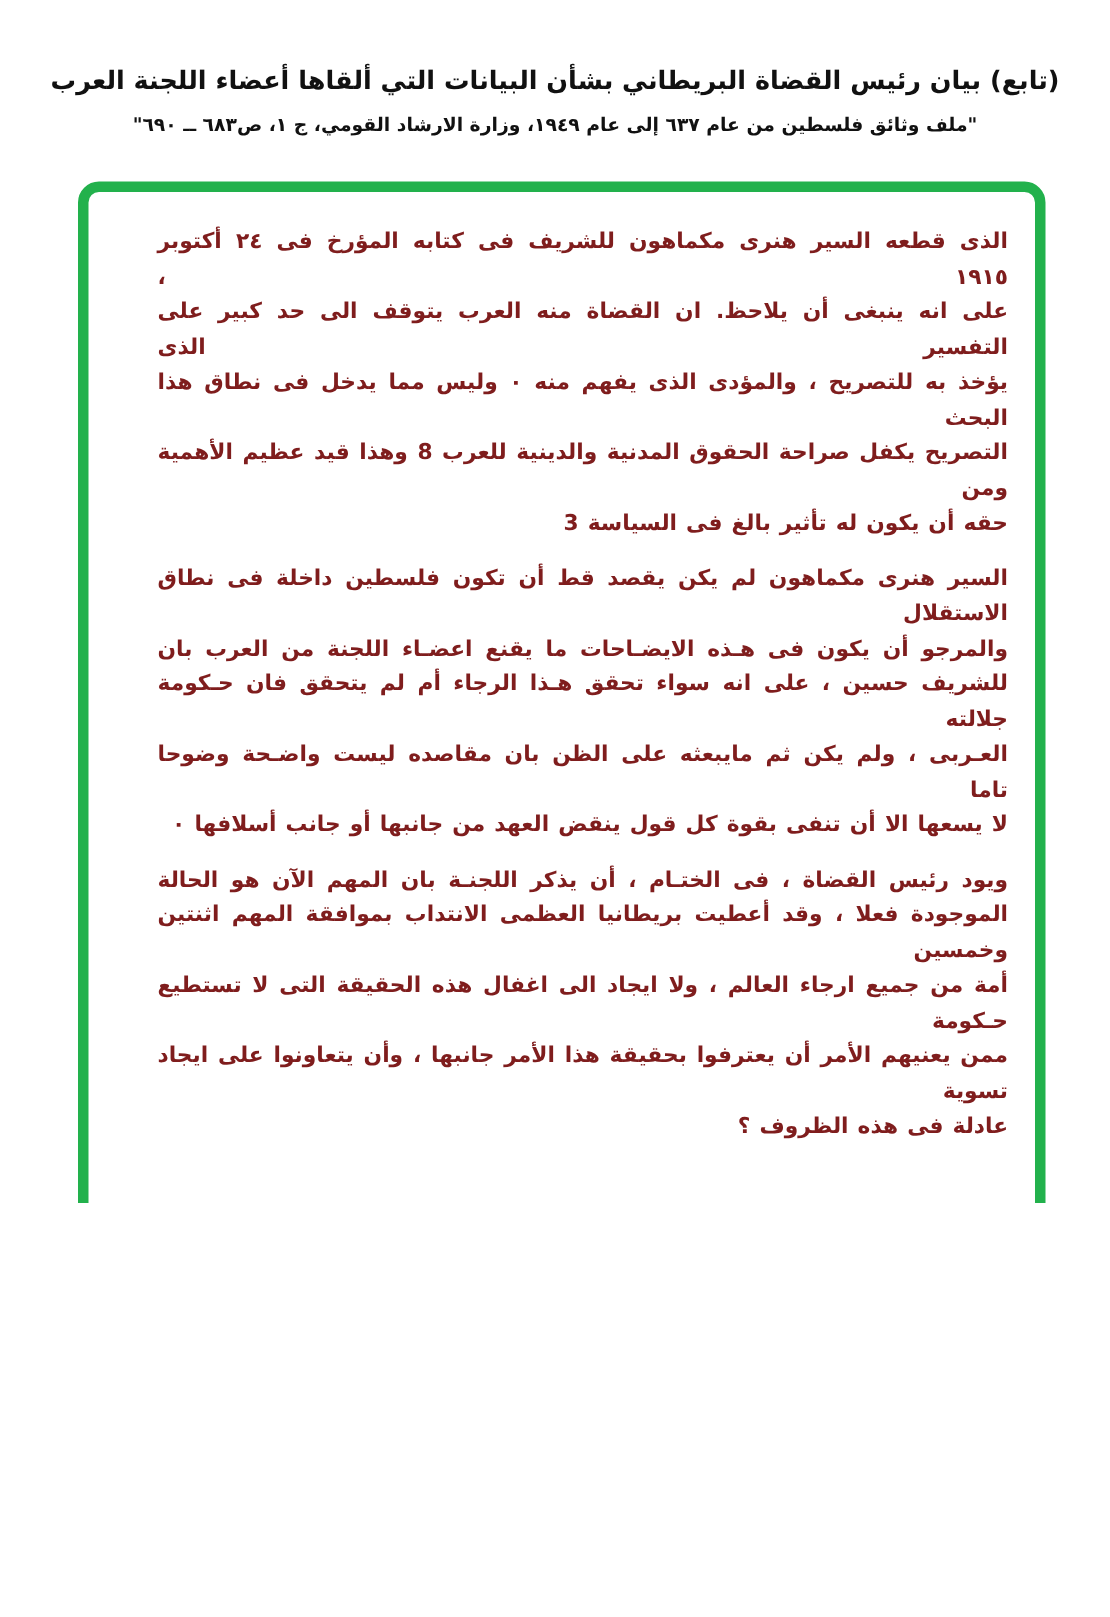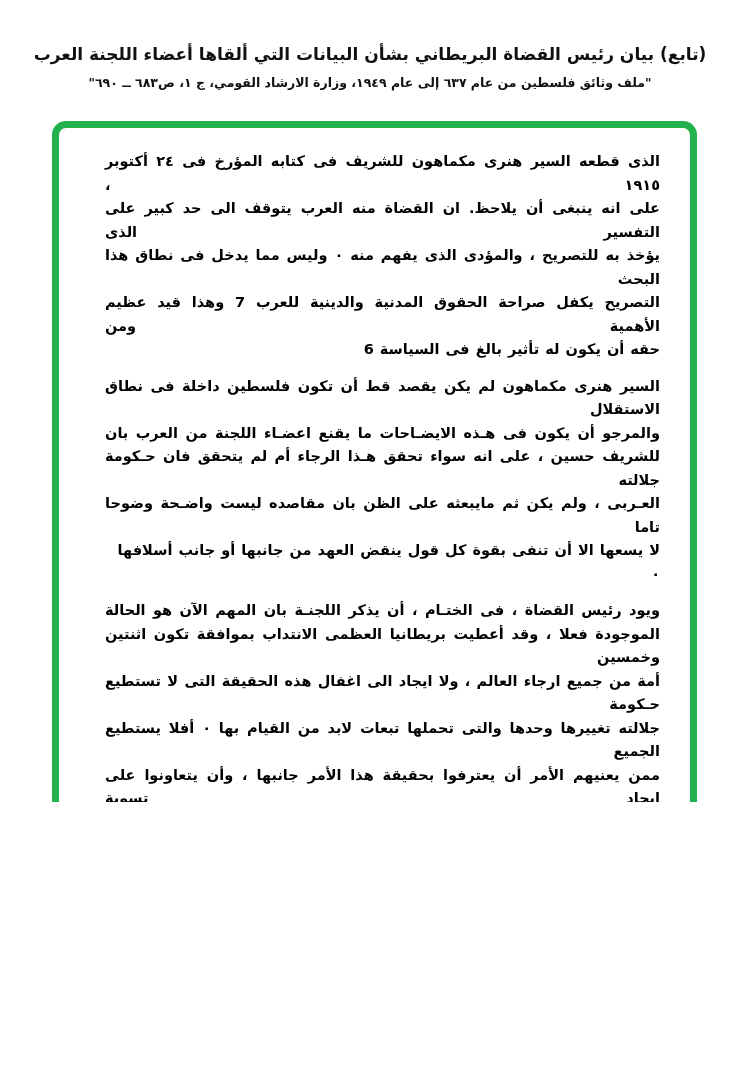--- a/index.html
+++ b/index.html
@@ -54,25 +54,25 @@
     position: absolute;
     left: 46px;   
     right: 0;
     top: 0;
     box-sizing: border-box;
     width: 585px;
     padding: 22px 18px 0 0;
     direction: rtl;
   }
   .para {
-    margin: 0 12px 13px 0;
+    margin: 0 0 13px 0;
     font-size: 14.5px;
     font-weight: 700;
     line-height: 23.5px;
-    color: #000000;
+    color: #7f1d1d;
   }
   .para .line {
     text-align: justify;
     text-align-last: justify;
     word-spacing: 1px;
   }
   .para .line.last {
     text-align: right;
     text-align-last: right;
   }
@@ -102,35 +102,34 @@
     <div class="header-source">"ملف وثائق فلسطين من عام ٦٣٧ إلى عام ١٩٤٩، وزارة الارشاد القومي، ج ١، ص٦٨٣ ــ ٦٩٠"</div>
   </div>
 
   <div class="content-frame">
     <div class="document-body">
 
     <div class="para">
           <div class="line">الذى قطعه السير هنرى مكماهون للشريف فى كتابه المؤرخ فى ٢٤ أكتوبر ١٩١٥ ،</div>
           <div class="line">على انه ينبغى أن يلاحظ. ان القضاة منه العرب يتوقف الى حد كبير على التفسير الذى</div>
           <div class="line">يؤخذ به للتصريح ، والمؤدى الذى يفهم منه ٠ وليس مما يدخل فى نطاق هذا البحث</div>
-          <div class="line">التصريح يكفل صراحة الحقوق المدنية والدينية للعرب 7 وهذا قيد عظيم الأهمية ومن</div>
-          <div class="line last">حقه أن يكون له تأثير بالغ فى السياسة 6</div>
+          <div class="line">التصريح يكفل صراحة الحقوق المدنية والدينية للعرب 8 وهذا قيد عظيم الأهمية ومن</div>
+          <div class="line last">حقه أن يكون له تأثير بالغ فى السياسة 3</div>
         </div>
         <div class="para">
           <div class="line">السير هنرى مكماهون لم يكن يقصد قط أن تكون فلسطين داخلة فى نطاق الاستقلال</div>
           <div class="line">والمرجو أن يكون فى هـذه الايضـاحات ما يقنع اعضـاء اللجنة من العرب بان</div>
           <div class="line">للشريف حسين ، على انه سواء تحقق هـذا الرجاء أم لم يتحقق فان حـكومة جلالته</div>
           <div class="line">العـربى ، ولم يكن ثم مايبعثه على الظن بان مقاصده ليست واضـحة وضوحا تاما</div>
           <div class="line last">لا يسعها الا أن تنفى بقوة كل قول ينقض العهد من جانبها أو جانب أسلافها ٠</div>
         </div>
         <div class="para">
           <div class="line">ويود رئيس القضاة ، فى الختـام ، أن يذكر اللجنـة بان المهم الآن هو الحالة</div>
-          <div class="line">الموجودة فعلا ، وقد أعطيت بريطانيا العظمى الانتداب بموافقة تكون اثنتين وخمسين</div>
+          <div class="line">الموجودة فعلا ، وقد أعطيت بريطانيا العظمى الانتداب بموافقة المهم اثنتين وخمسين</div>
           <div class="line">أمة من جميع ارجاء العالم ، ولا ايجاد الى اغفال هذه الحقيقة التى لا تستطيع حـكومة</div>
-          <div class="line">جلالته تغييرها وحدها والتى تحملها تبعات لابد من القيام بها ٠ أفلا يستطيع الجميع</div>
           <div class="line">ممن يعنيهم الأمر أن يعترفوا بحقيقة هذا الأمر جانبها ، وأن يتعاونوا على ايجاد تسوية</div>
           <div class="line last">عادلة فى هذه الظروف ؟</div>
         </div>
       </div>
   </div>
 
   <div class="page-footer">
     <span class="page-number">٨</span>
   </div>
 

